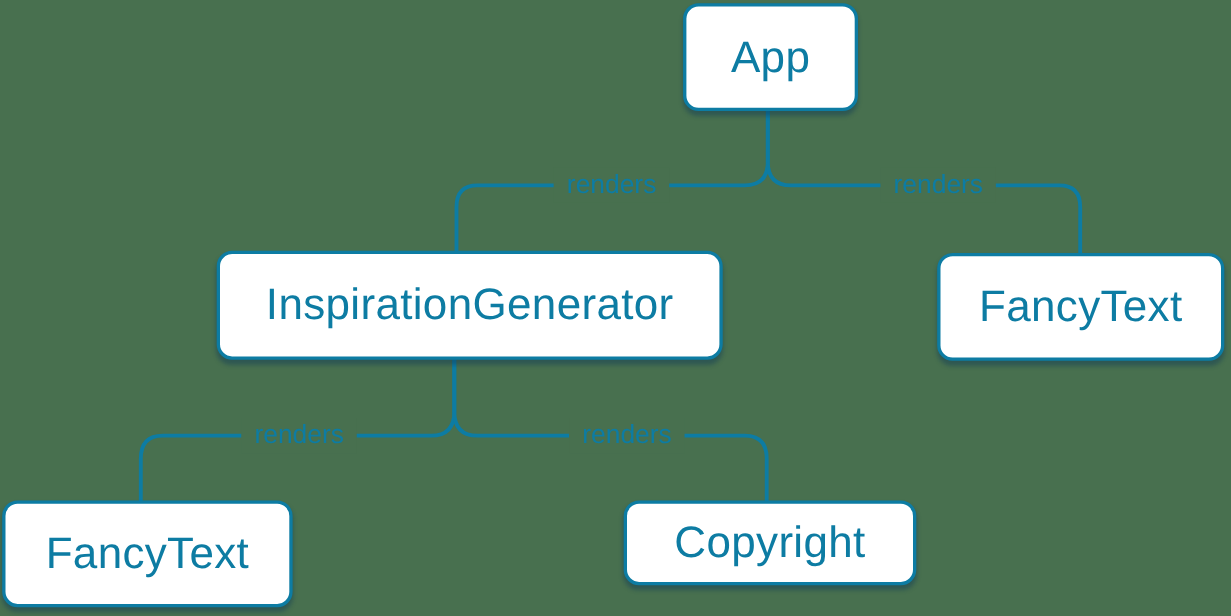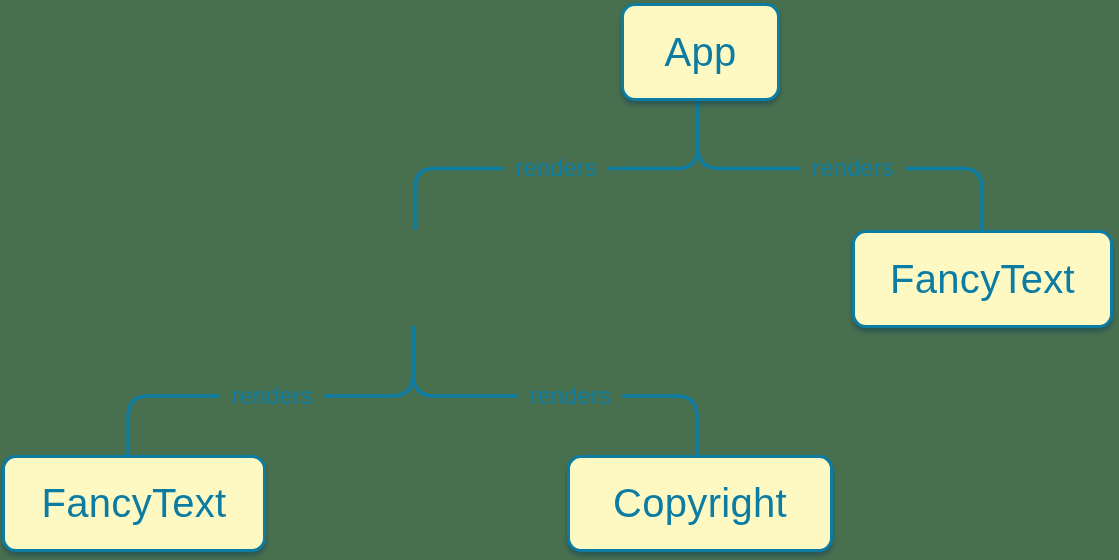--- a/index.html
+++ b/index.html
@@ -7,34 +7,34 @@
     position:relative;
     width:1119px;height:560px;
     background:#48704F;
     font-family:"Liberation Sans", sans-serif;
     overflow:hidden;
   }
   .connectors{position:absolute;left:0;top:0;width:1119px;height:560px;}
   .connectors path{fill:none;stroke:#0D7CA3;stroke-width:3.5px;}
   .node{
     position:absolute;box-sizing:border-box;
-    background:#fef9c3;
+    background:#ffffff;
     border:3px solid #0D7CA3;
     border-radius:14px;
     display:flex;align-items:center;justify-content:center;
     color:#0D7CA3;
     font-size:40px;
     letter-spacing:0.3px;
     box-shadow:0 4px 4px rgba(16,58,86,0.45);
   }
   .node-app{left:621px;top:3px;width:159px;height:98px;}
   .node-inspiration-generator{left:197px;top:228px;width:460px;height:99px;}
   .node-fancy-text-right{left:852px;top:230px;width:261px;height:98px;}
   .node-fancy-text-bottom{left:2px;top:455px;width:264px;height:97px;}
-  .node-copyright{left:567px;top:455px;width:266px;height:97px;}
+  .node-copyright{left:567px;top:455px;width:266px;height:77px;}
   .edge-label{
     position:absolute;
     transform:translate(-50%,-50%);
     background:#48704F;
     color:#0D7CA3;
     font-size:24px;
     padding:2px 12px;
     white-space:nowrap;
   }
   .edge-label-1{left:556px;top:168px;}
@@ -53,17 +53,18 @@
     <path d="M128,457 V417 Q128,396 148,396 H392 Q413,396 413,374 V326"></path>
     <path d="M697,457 V417 Q697,396 677,396 H434 Q413,396 413,374 V326"></path>
   </svg>
 
   <div class="edge-label edge-label-1">renders</div>
   <div class="edge-label edge-label-2">renders</div>
   <div class="edge-label edge-label-3">renders</div>
   <div class="edge-label edge-label-4">renders</div>
 
   <div class="node node-app">App</div>
+  <div class="node node-inspiration-generator">InspirationGenerator</div>
   <div class="node node-fancy-text-right">FancyText</div>
   <div class="node node-fancy-text-bottom">FancyText</div>
   <div class="node node-copyright">Copyright</div>
 
 </div>
 
 </body></html>

